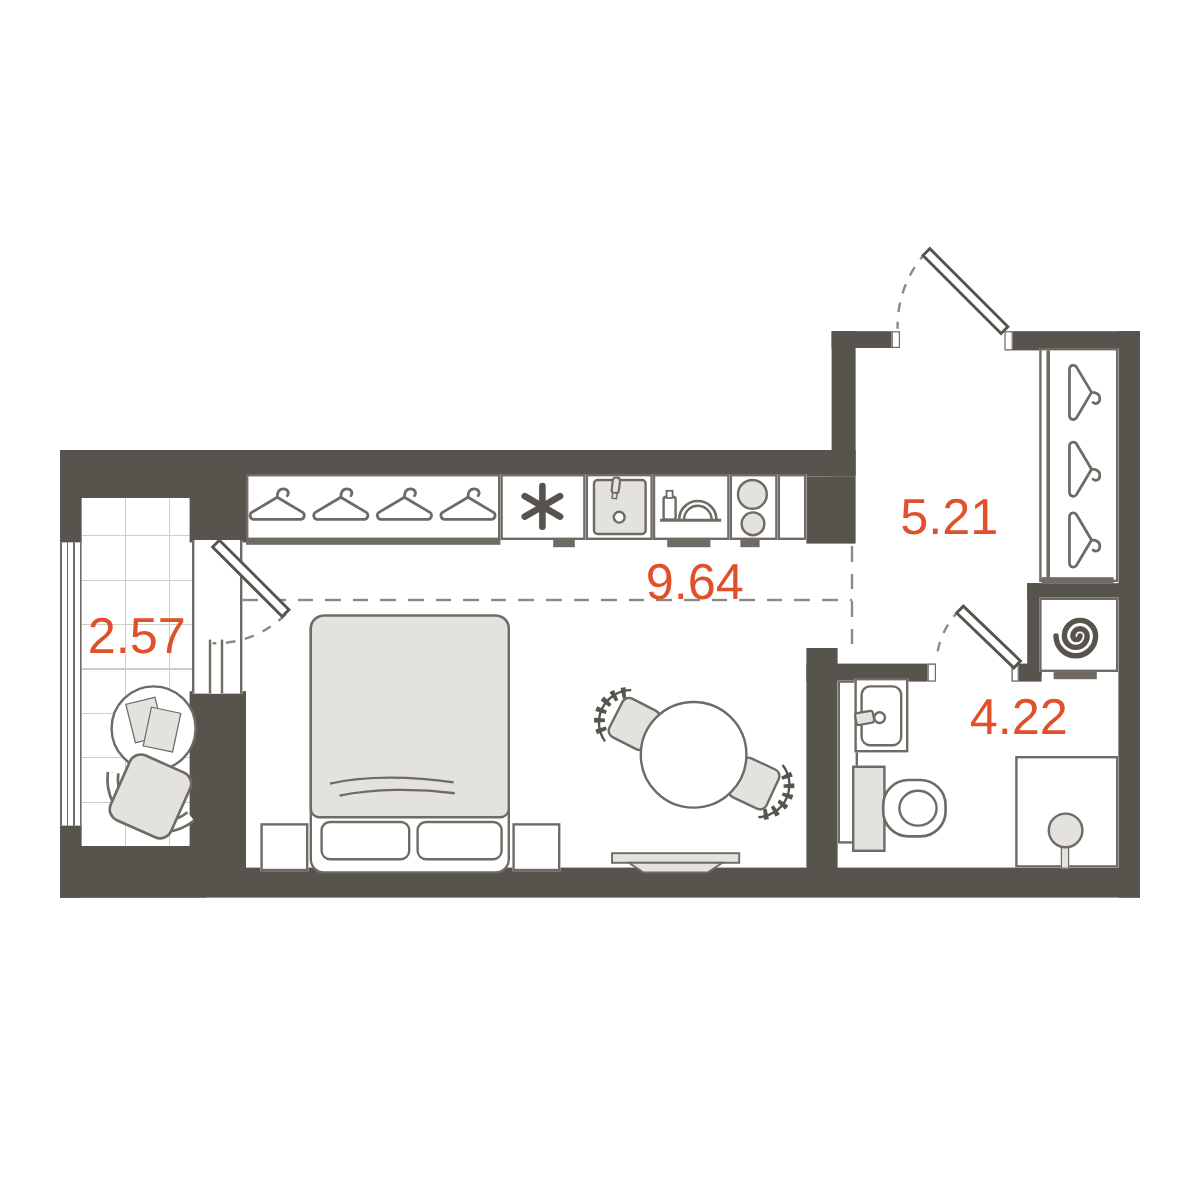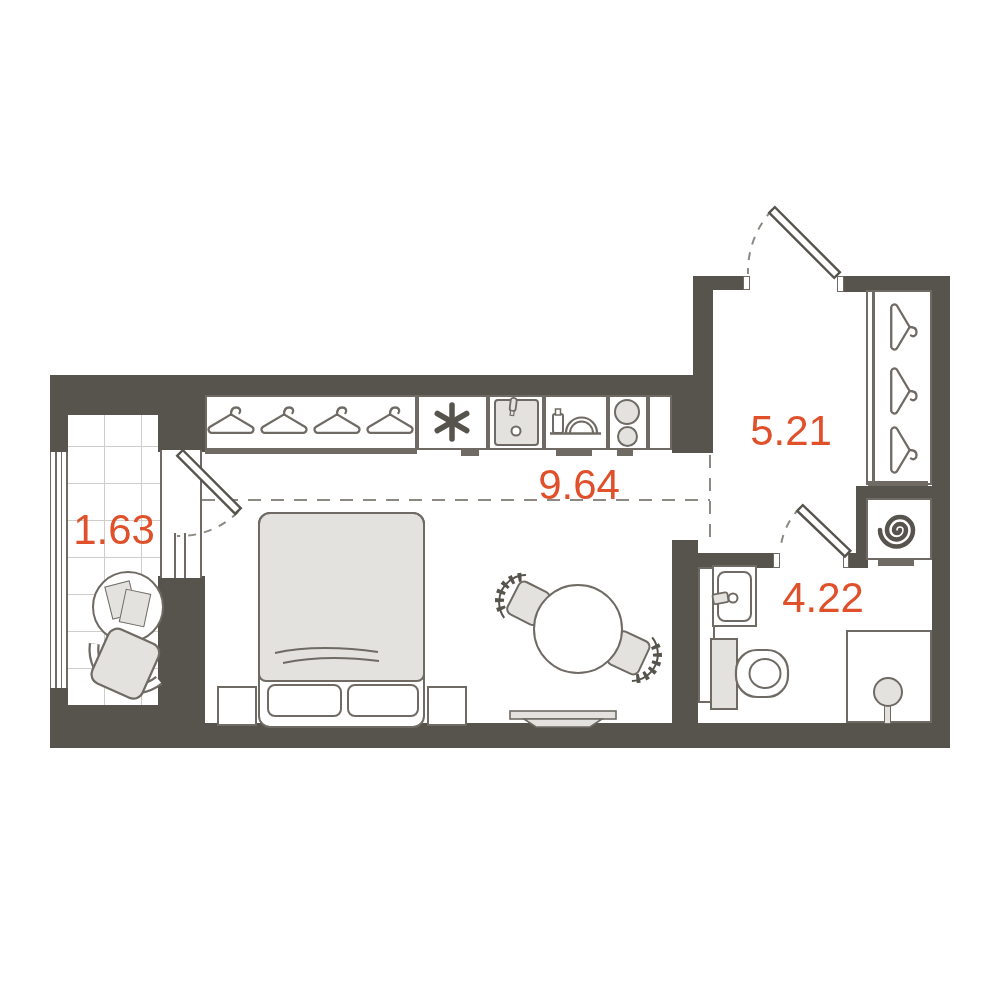--- a/index.html
+++ b/index.html
@@ -225,18 +225,18 @@
 
     <path d="M 900 530 a 3 3 0 0 1 -6 0 a 6 6 0 0 1 12 0 a 9.5 9.5 0 0 1 -19 0 a 13 13 0 0 1 26 0 a 16.5 16.5 0 0 1 -33 0" fill="none" stroke="#57544e" stroke-width="4.5" stroke-linecap="round"></path>
 
     <g transform="translate(124,668) rotate(24)">
       <path d="M -37 -10 A 40 40 0 0 0 37 -3" fill="none" stroke="#6f6b64" stroke-width="11"></path>
       <path d="M -37 -10 A 40 40 0 0 0 37 -3" fill="none" stroke="#fff" stroke-width="6.5"></path>
       <rect x="-28" y="-34" width="55" height="59" rx="10" fill="#e3e2df" stroke="#6f6b64" stroke-width="2.2"></rect>
     </g>
   </svg>
 
-  <div class="label" style="left:114px;top:530px">1.63</div>
+  <div class="label" style="left:114px;top:530px">2.57</div>
   <div class="label" style="left:579px;top:485px">9.64</div>
   <div class="label" style="left:791px;top:431px">5.21</div>
-  <div class="label" style="left:823px;top:598px">4.22</div>
+  <div class="label" style="left:849px;top:598px">4.22</div>
 
 </div>
 
 </body></html>

